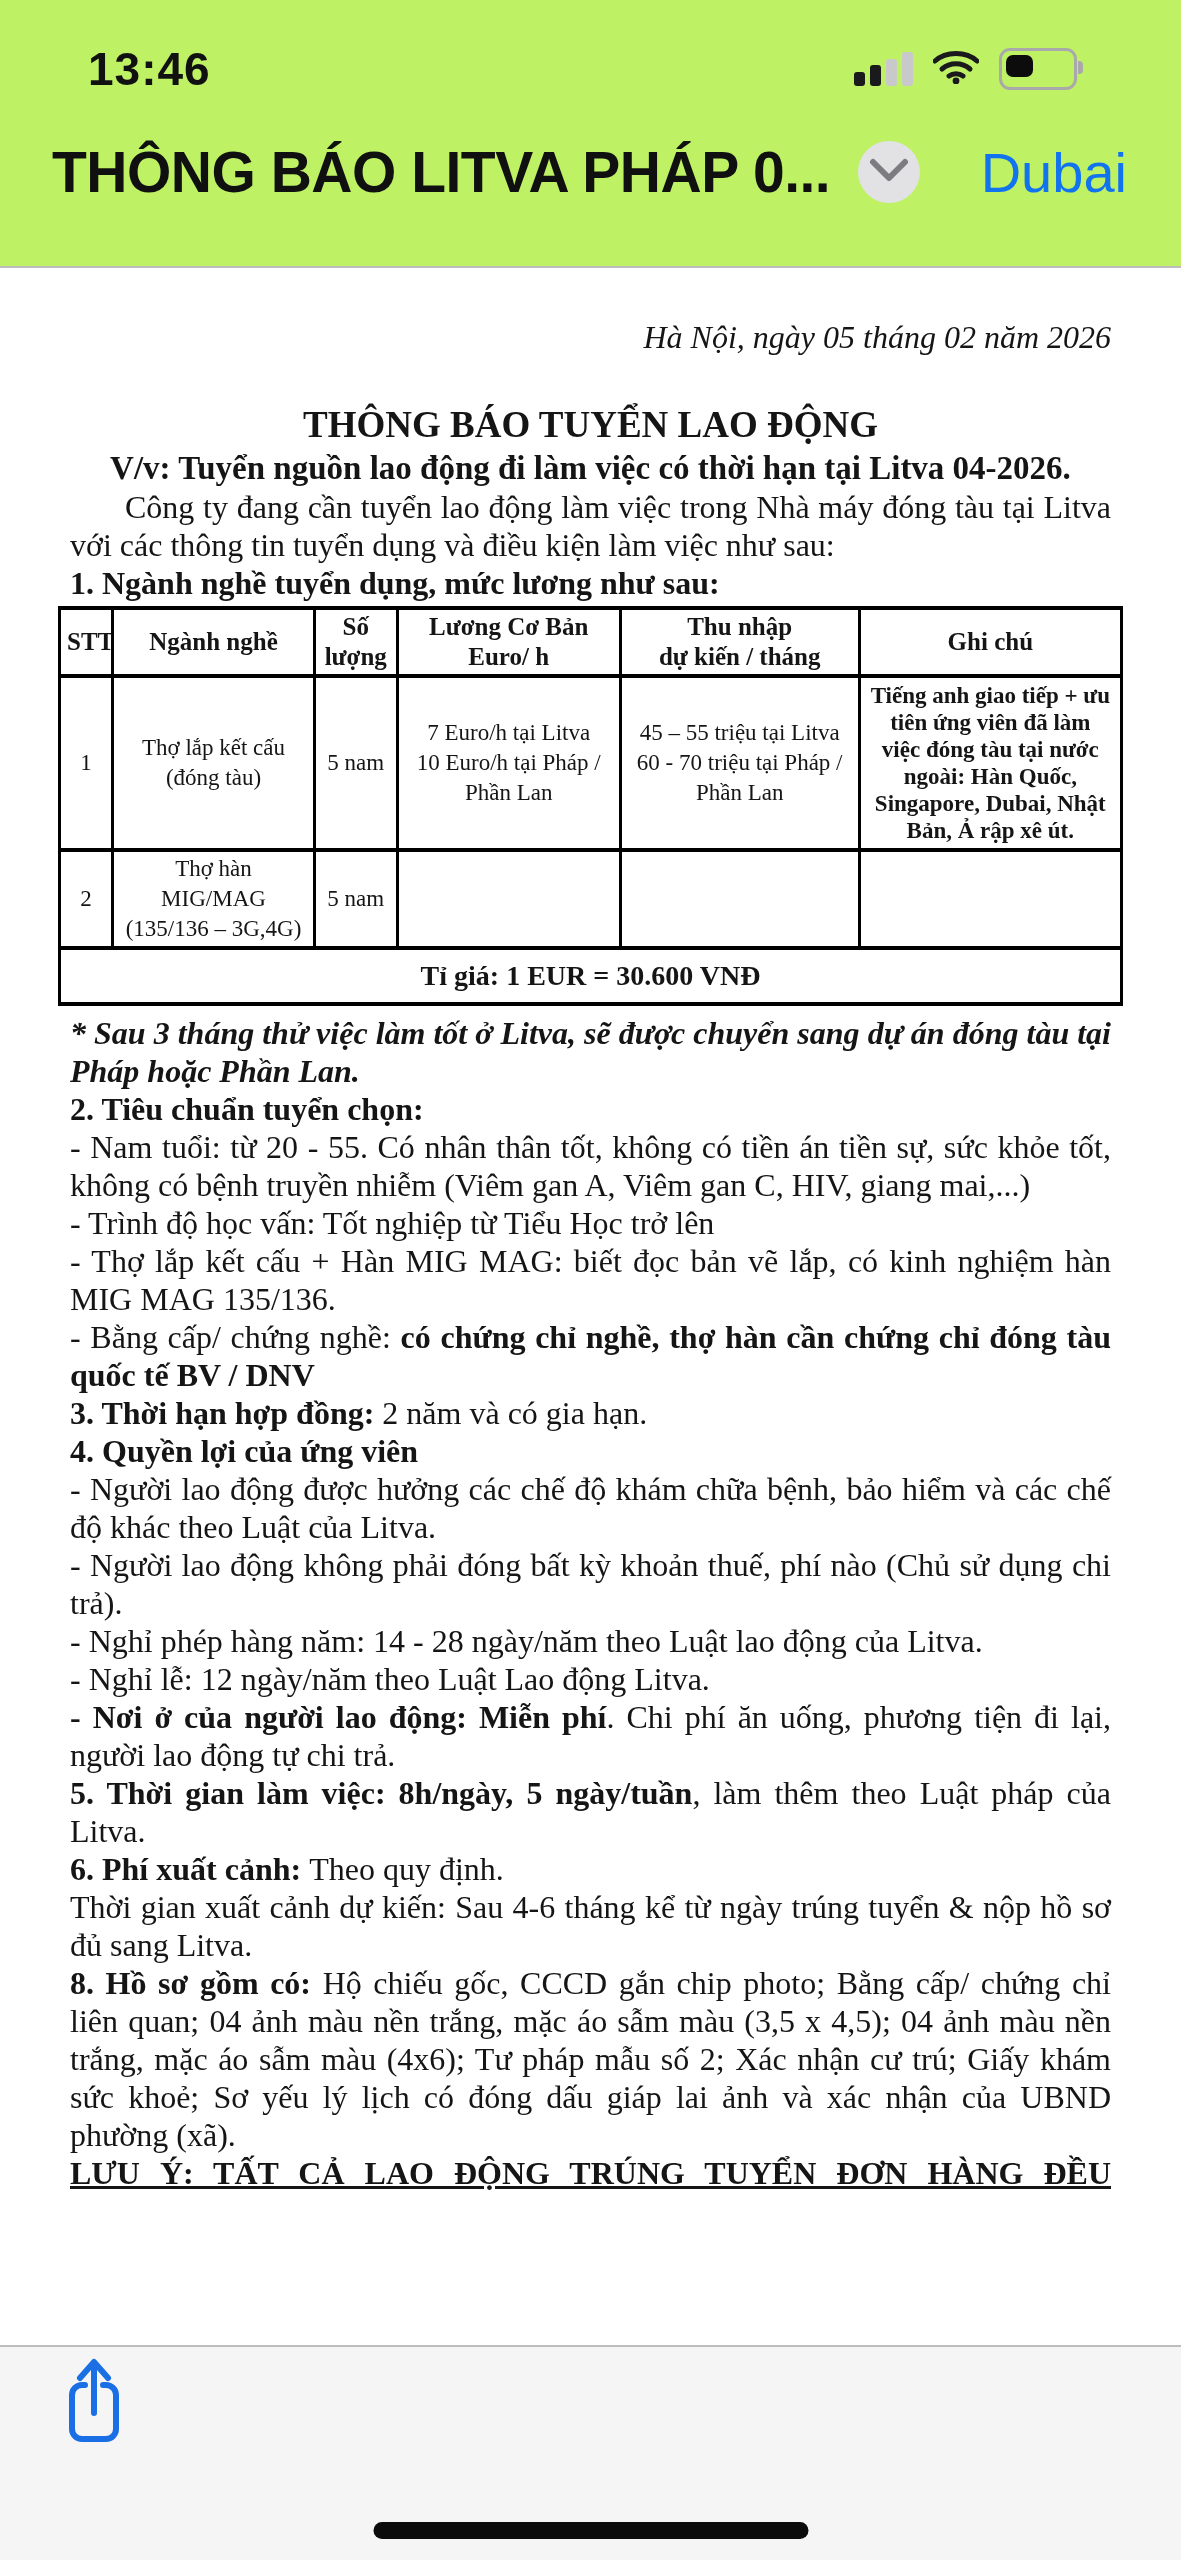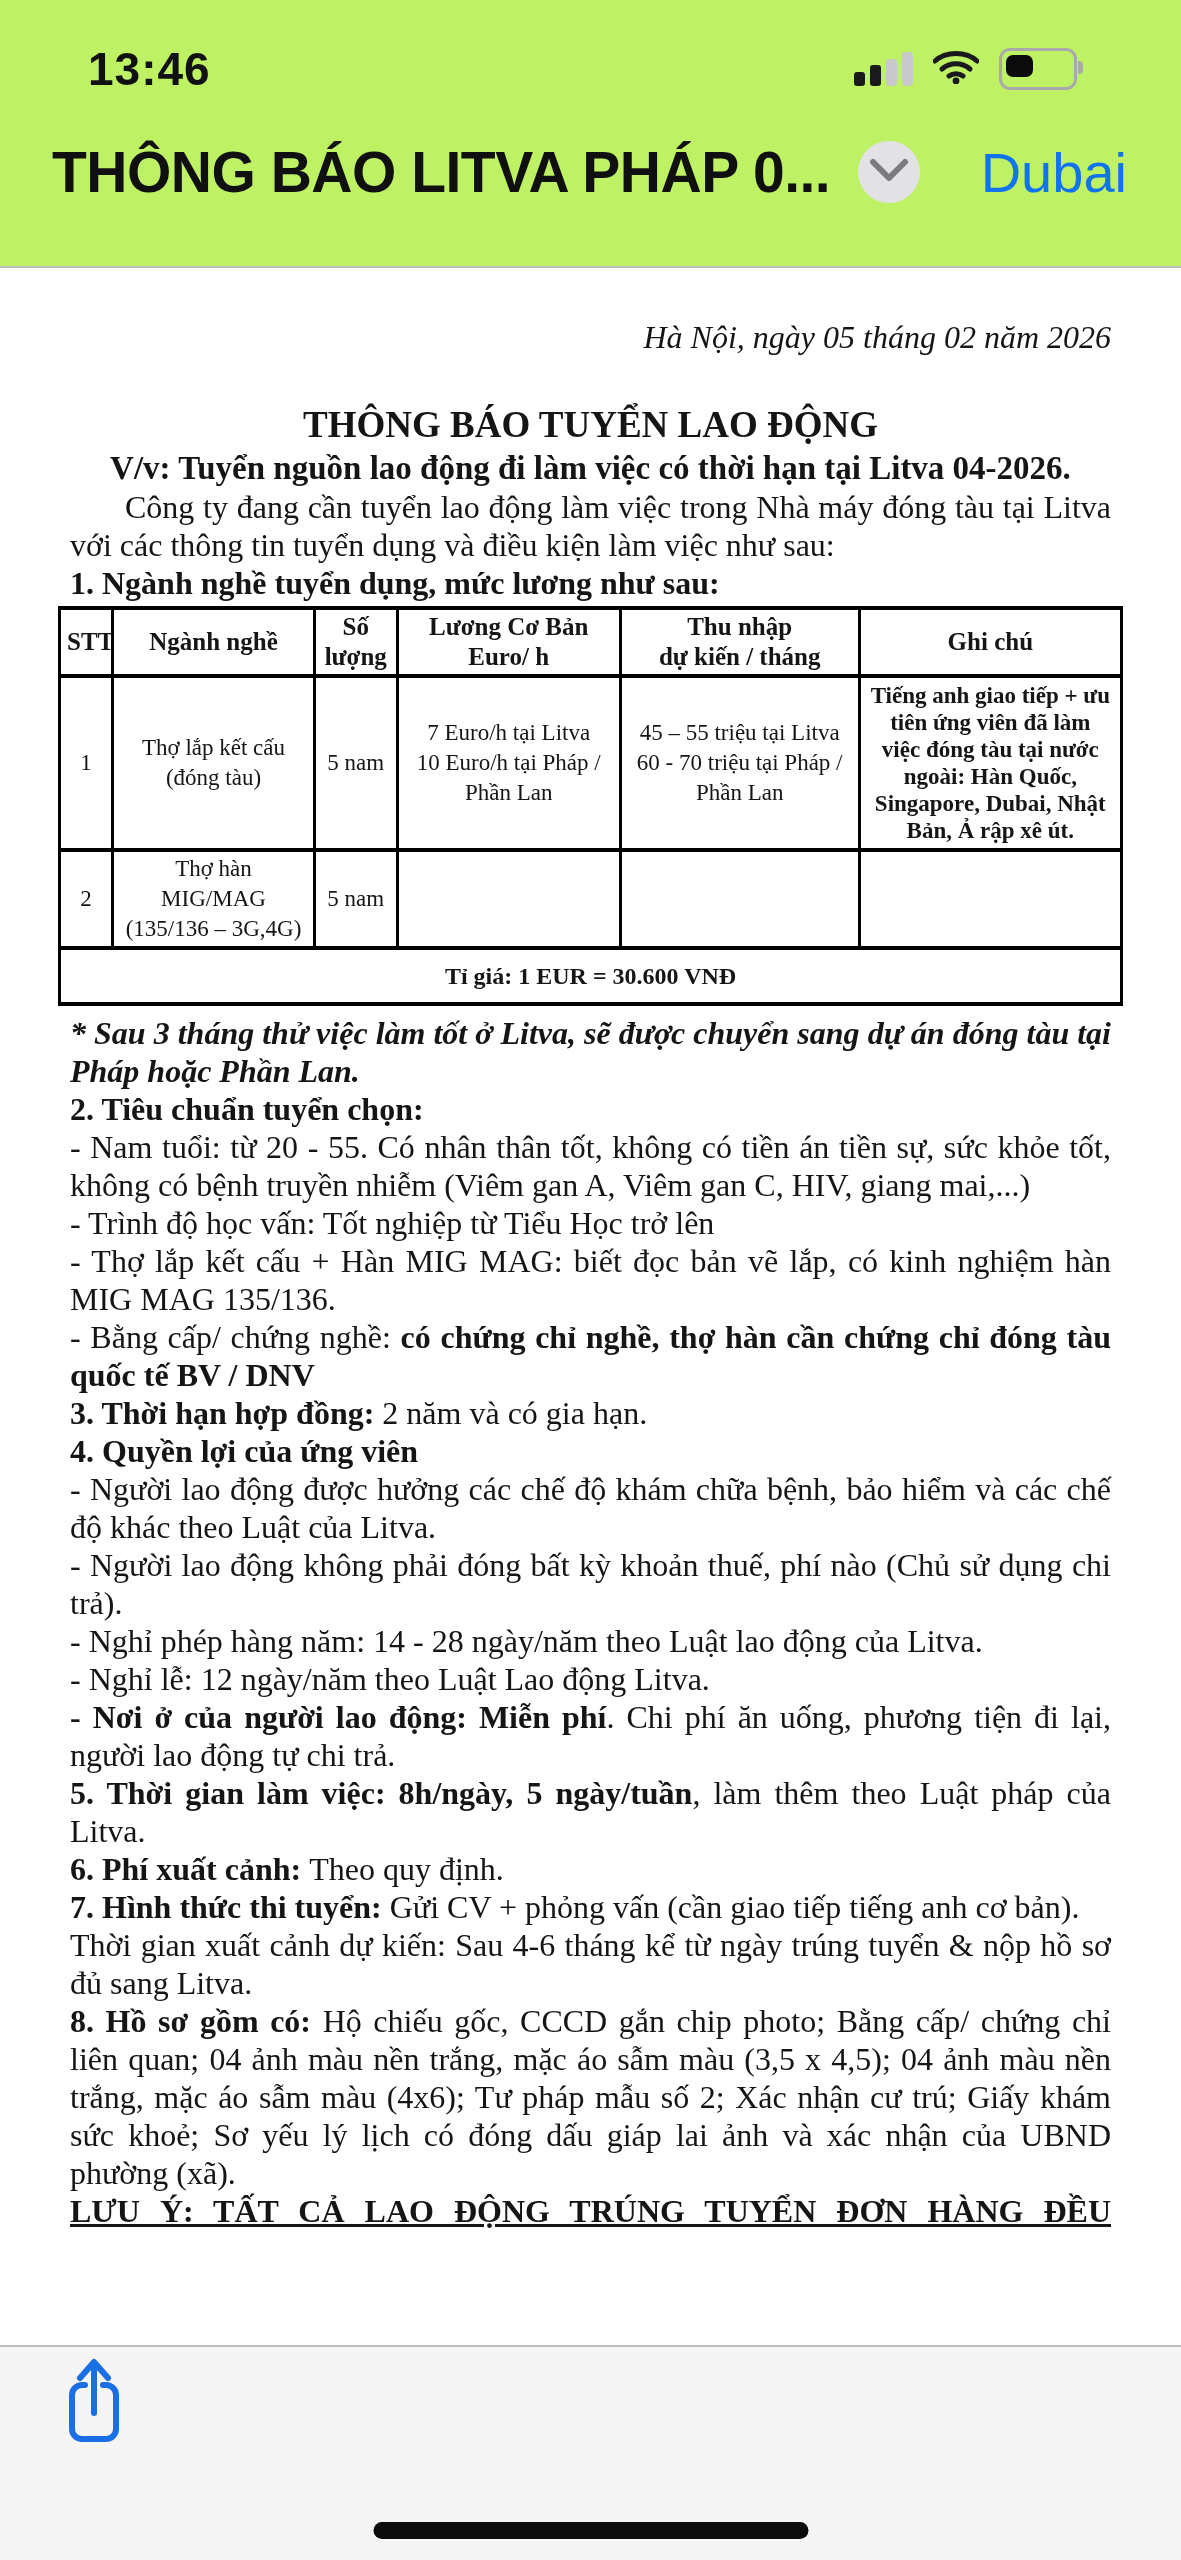--- a/index.html
+++ b/index.html
@@ -50,21 +50,21 @@
               margin:4px -12px 8px -12px;font-size:23px;line-height:30px;}
   .jobs-table th,.jobs-table td{border:3px solid #000;border-top-width:4px;border-bottom-width:4px;
               padding:2px 6px;text-align:center;vertical-align:middle;white-space:pre-line;
               overflow:hidden;box-sizing:border-box;}
   .jobs-table th{font-size:25px;font-weight:bold;line-height:30px;}
   .jobs-table thead tr{height:66px;}
   .jobs-table tbody tr:nth-child(1){height:172px;}
   .jobs-table tbody tr:nth-child(2){height:88px;}
   .jobs-table tfoot tr{height:56px;}
   .jobs-table .note-cell{font-weight:bold;line-height:27px;padding:4px 8px;}
-  .jobs-table tfoot td{font-weight:bold;font-size:24px;}
+  .jobs-table tfoot td{font-weight:bold;font-size:28px;}
 
   
   .chrome-bottom{position:absolute;bottom:0;left:0;width:100%;height:215px;background:#f5f5f6;
                  border-top:2px solid #bdbdc0;box-sizing:border-box;}
   .share-btn{position:absolute;left:62px;top:8px;background:none;border:none;padding:0;cursor:pointer;}
   .home-indicator{position:absolute;left:50%;transform:translateX(-50%);bottom:21px;width:435px;height:17px;
                   border-radius:9px;background:#0b0b0b;}
 </style>
 </head>
 <body>
@@ -179,21 +179,20 @@
           <p><span>- Bằng cấp/ chứng nghề: </span><span class="b">có chứng chỉ nghề, thợ hàn cần chứng chỉ đóng tàu quốc tế BV / DNV</span></p>
           <p><span class="b">3. Thời hạn hợp đồng: </span><span>2 năm và có gia hạn.</span></p>
           <p><span class="b">4. Quyền lợi của ứng viên</span></p>
           <p><span>- Người lao động được hưởng các chế độ khám chữa bệnh, bảo hiểm và các chế độ khác theo Luật của Litva.</span></p>
           <p><span>- Người lao động không phải đóng bất kỳ khoản thuế, phí nào (Chủ sử dụng chi trả).</span></p>
           <p><span>- Nghỉ phép hàng năm: 14 - 28 ngày/năm theo Luật lao động của Litva.</span></p>
           <p><span>- Nghỉ lễ: 12 ngày/năm theo Luật Lao động Litva.</span></p>
           <p><span class="b">- Nơi ở của người lao động: Miễn phí</span><span>. Chi phí ăn uống, phương tiện đi lại, người lao động tự chi trả.</span></p>
           <p><span class="b">5. Thời gian làm việc: 8h/ngày, 5 ngày/tuần</span><span>, làm thêm theo Luật pháp của Litva.</span></p>
           <p><span class="b">6. Phí xuất cảnh: </span><span>Theo quy định.</span></p>
-          <p><span class="b">7. Hình thức thi tuyển: </span><span>Gửi CV + phỏng vấn (cần giao tiếp tiếng anh cơ bản).</span></p>
           <p><span>Thời gian xuất cảnh dự kiến: Sau 4-6 tháng kể từ ngày trúng tuyển &amp; nộp hồ sơ đủ sang Litva.</span></p>
           <p><span class="b">8. Hồ sơ gồm có: </span><span>Hộ chiếu gốc, CCCD gắn chip photo; Bằng cấp/ chứng chỉ liên quan; 04 ảnh màu nền trắng, mặc áo sẫm màu (3,5 x 4,5); 04 ảnh màu nền trắng, mặc áo sẫm màu (4x6); Tư pháp mẫu số 2; Xác nhận cư trú; Giấy khám sức khoẻ; Sơ yếu lý lịch có đóng dấu giáp lai ảnh và xác nhận của UBND phường (xã).</span></p>
           <p class="cut-line"><span class="b u">LƯU Ý: TẤT CẢ LAO ĐỘNG TRÚNG TUYỂN ĐƠN HÀNG ĐỀU</span></p>
         </div>
     </div>
   </main>
 
   <footer class="chrome-bottom">
     <button class="share-btn">
       <span>

